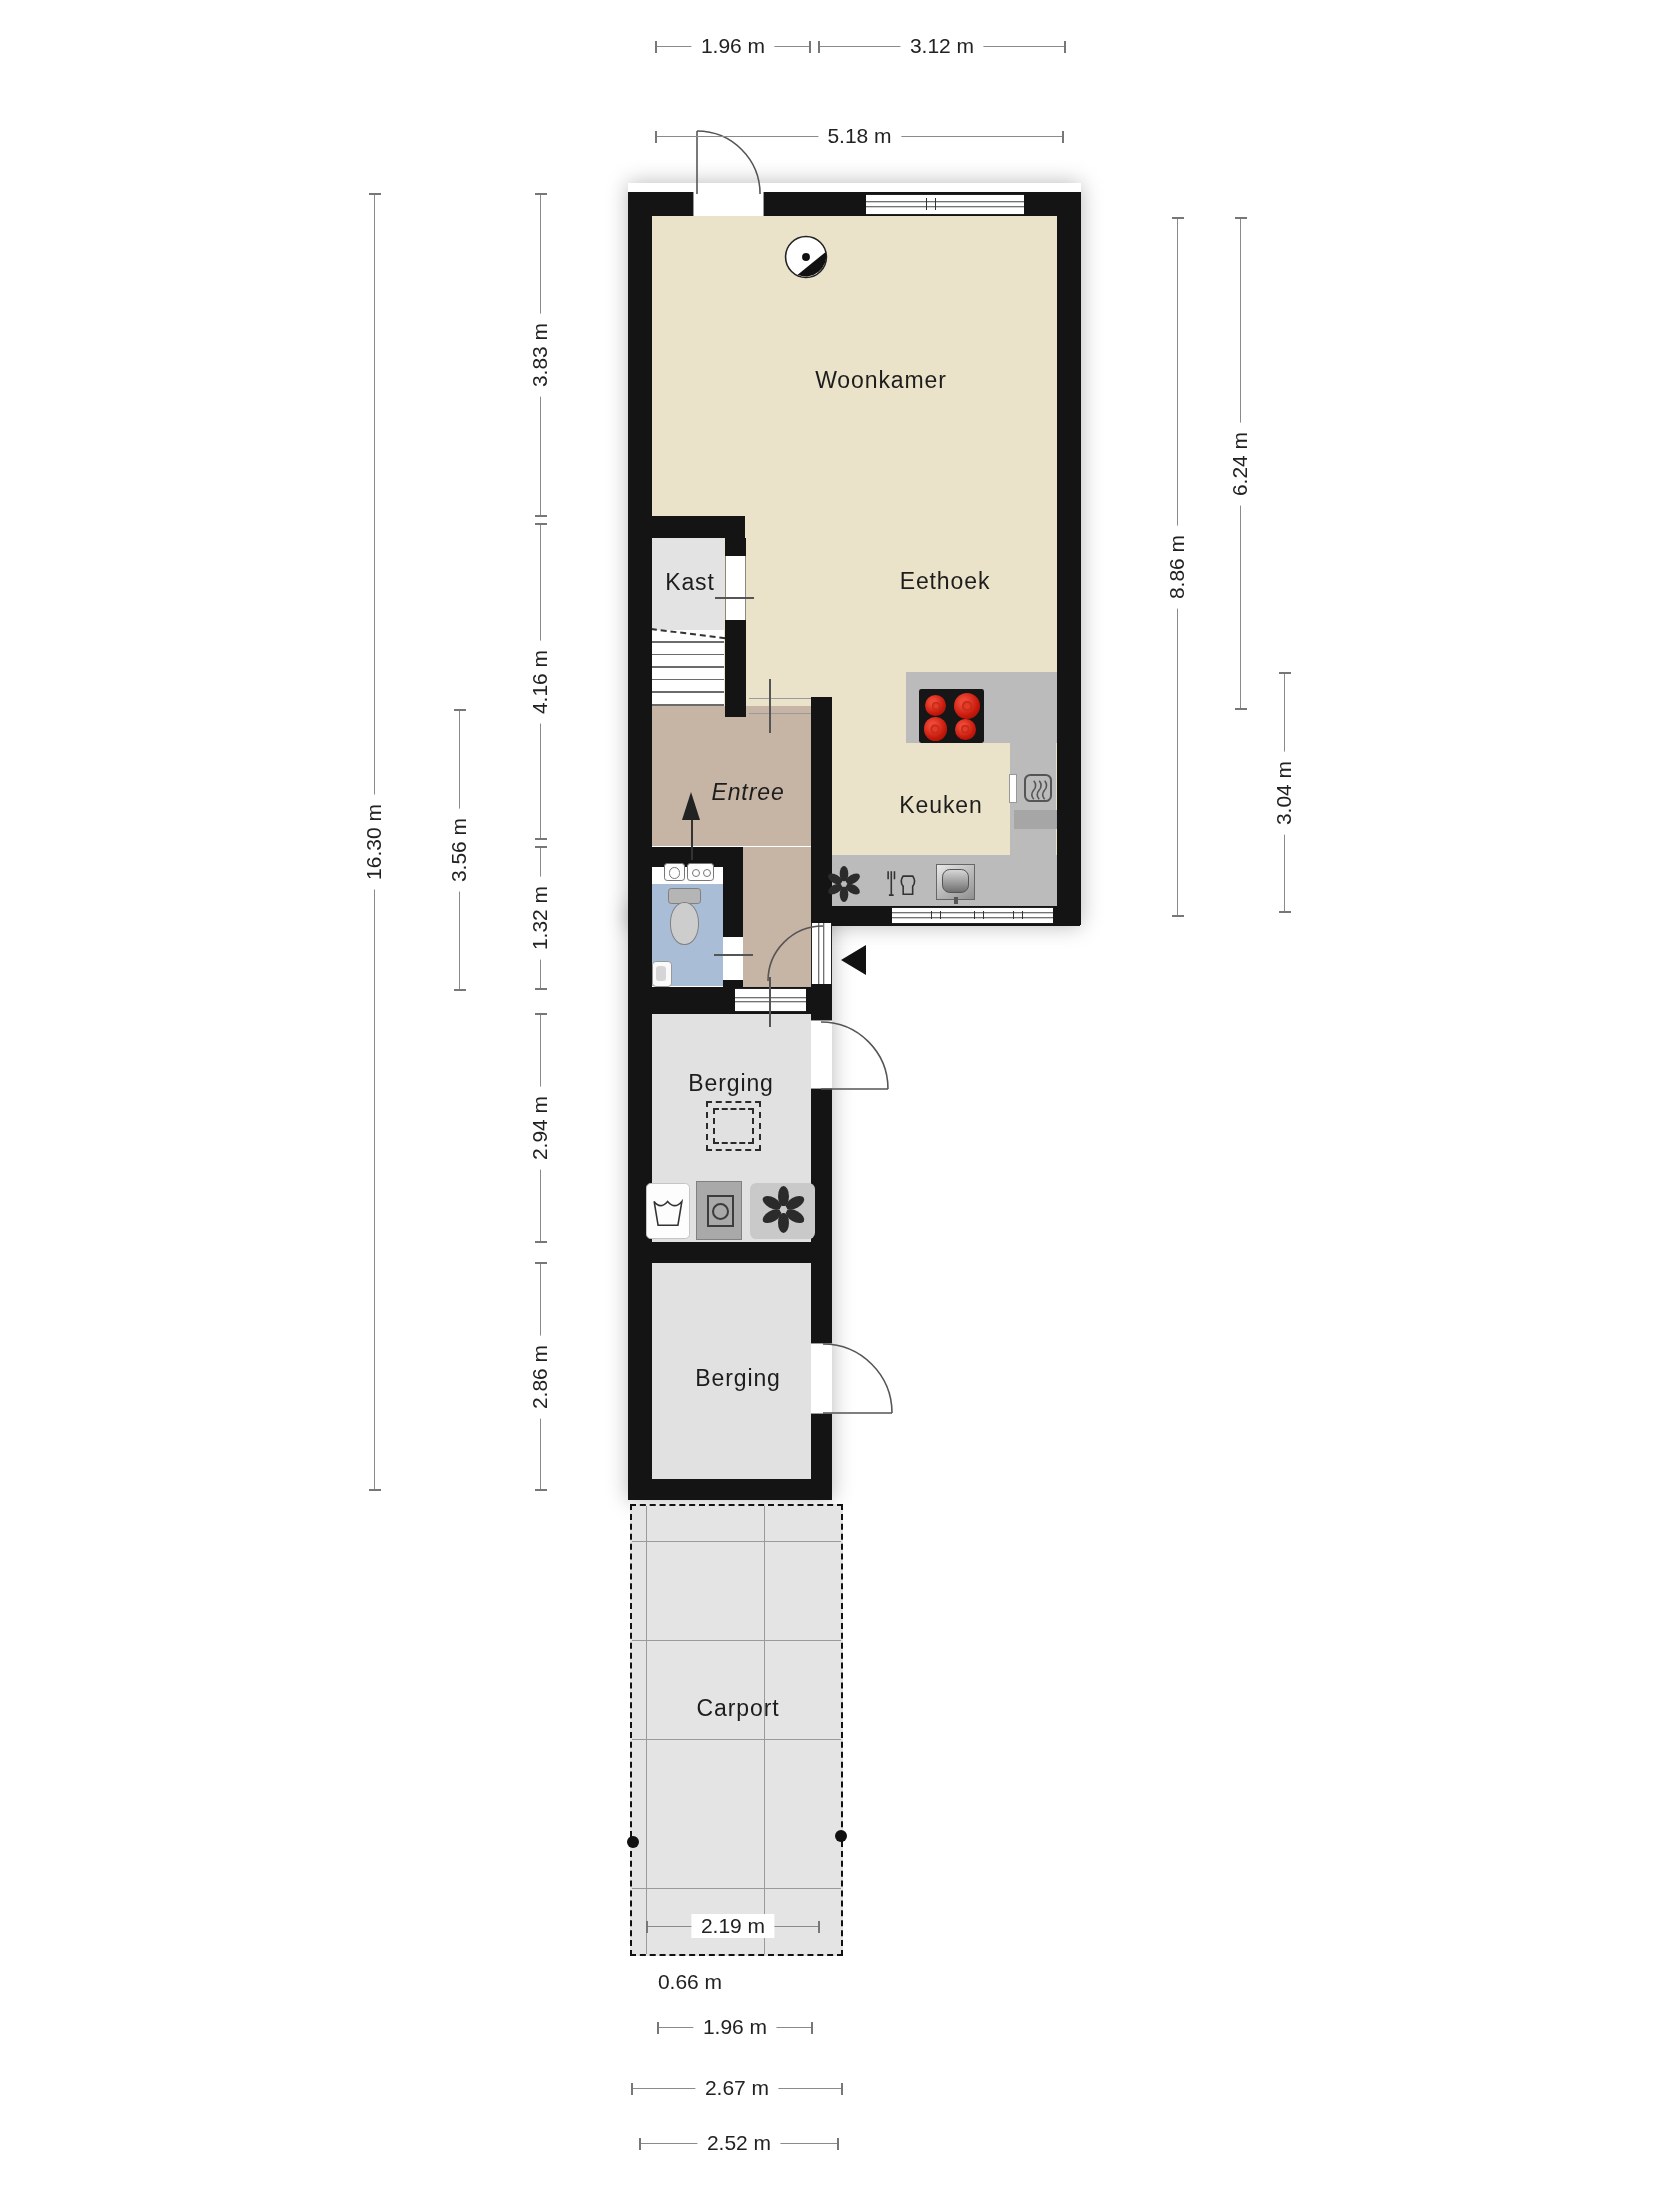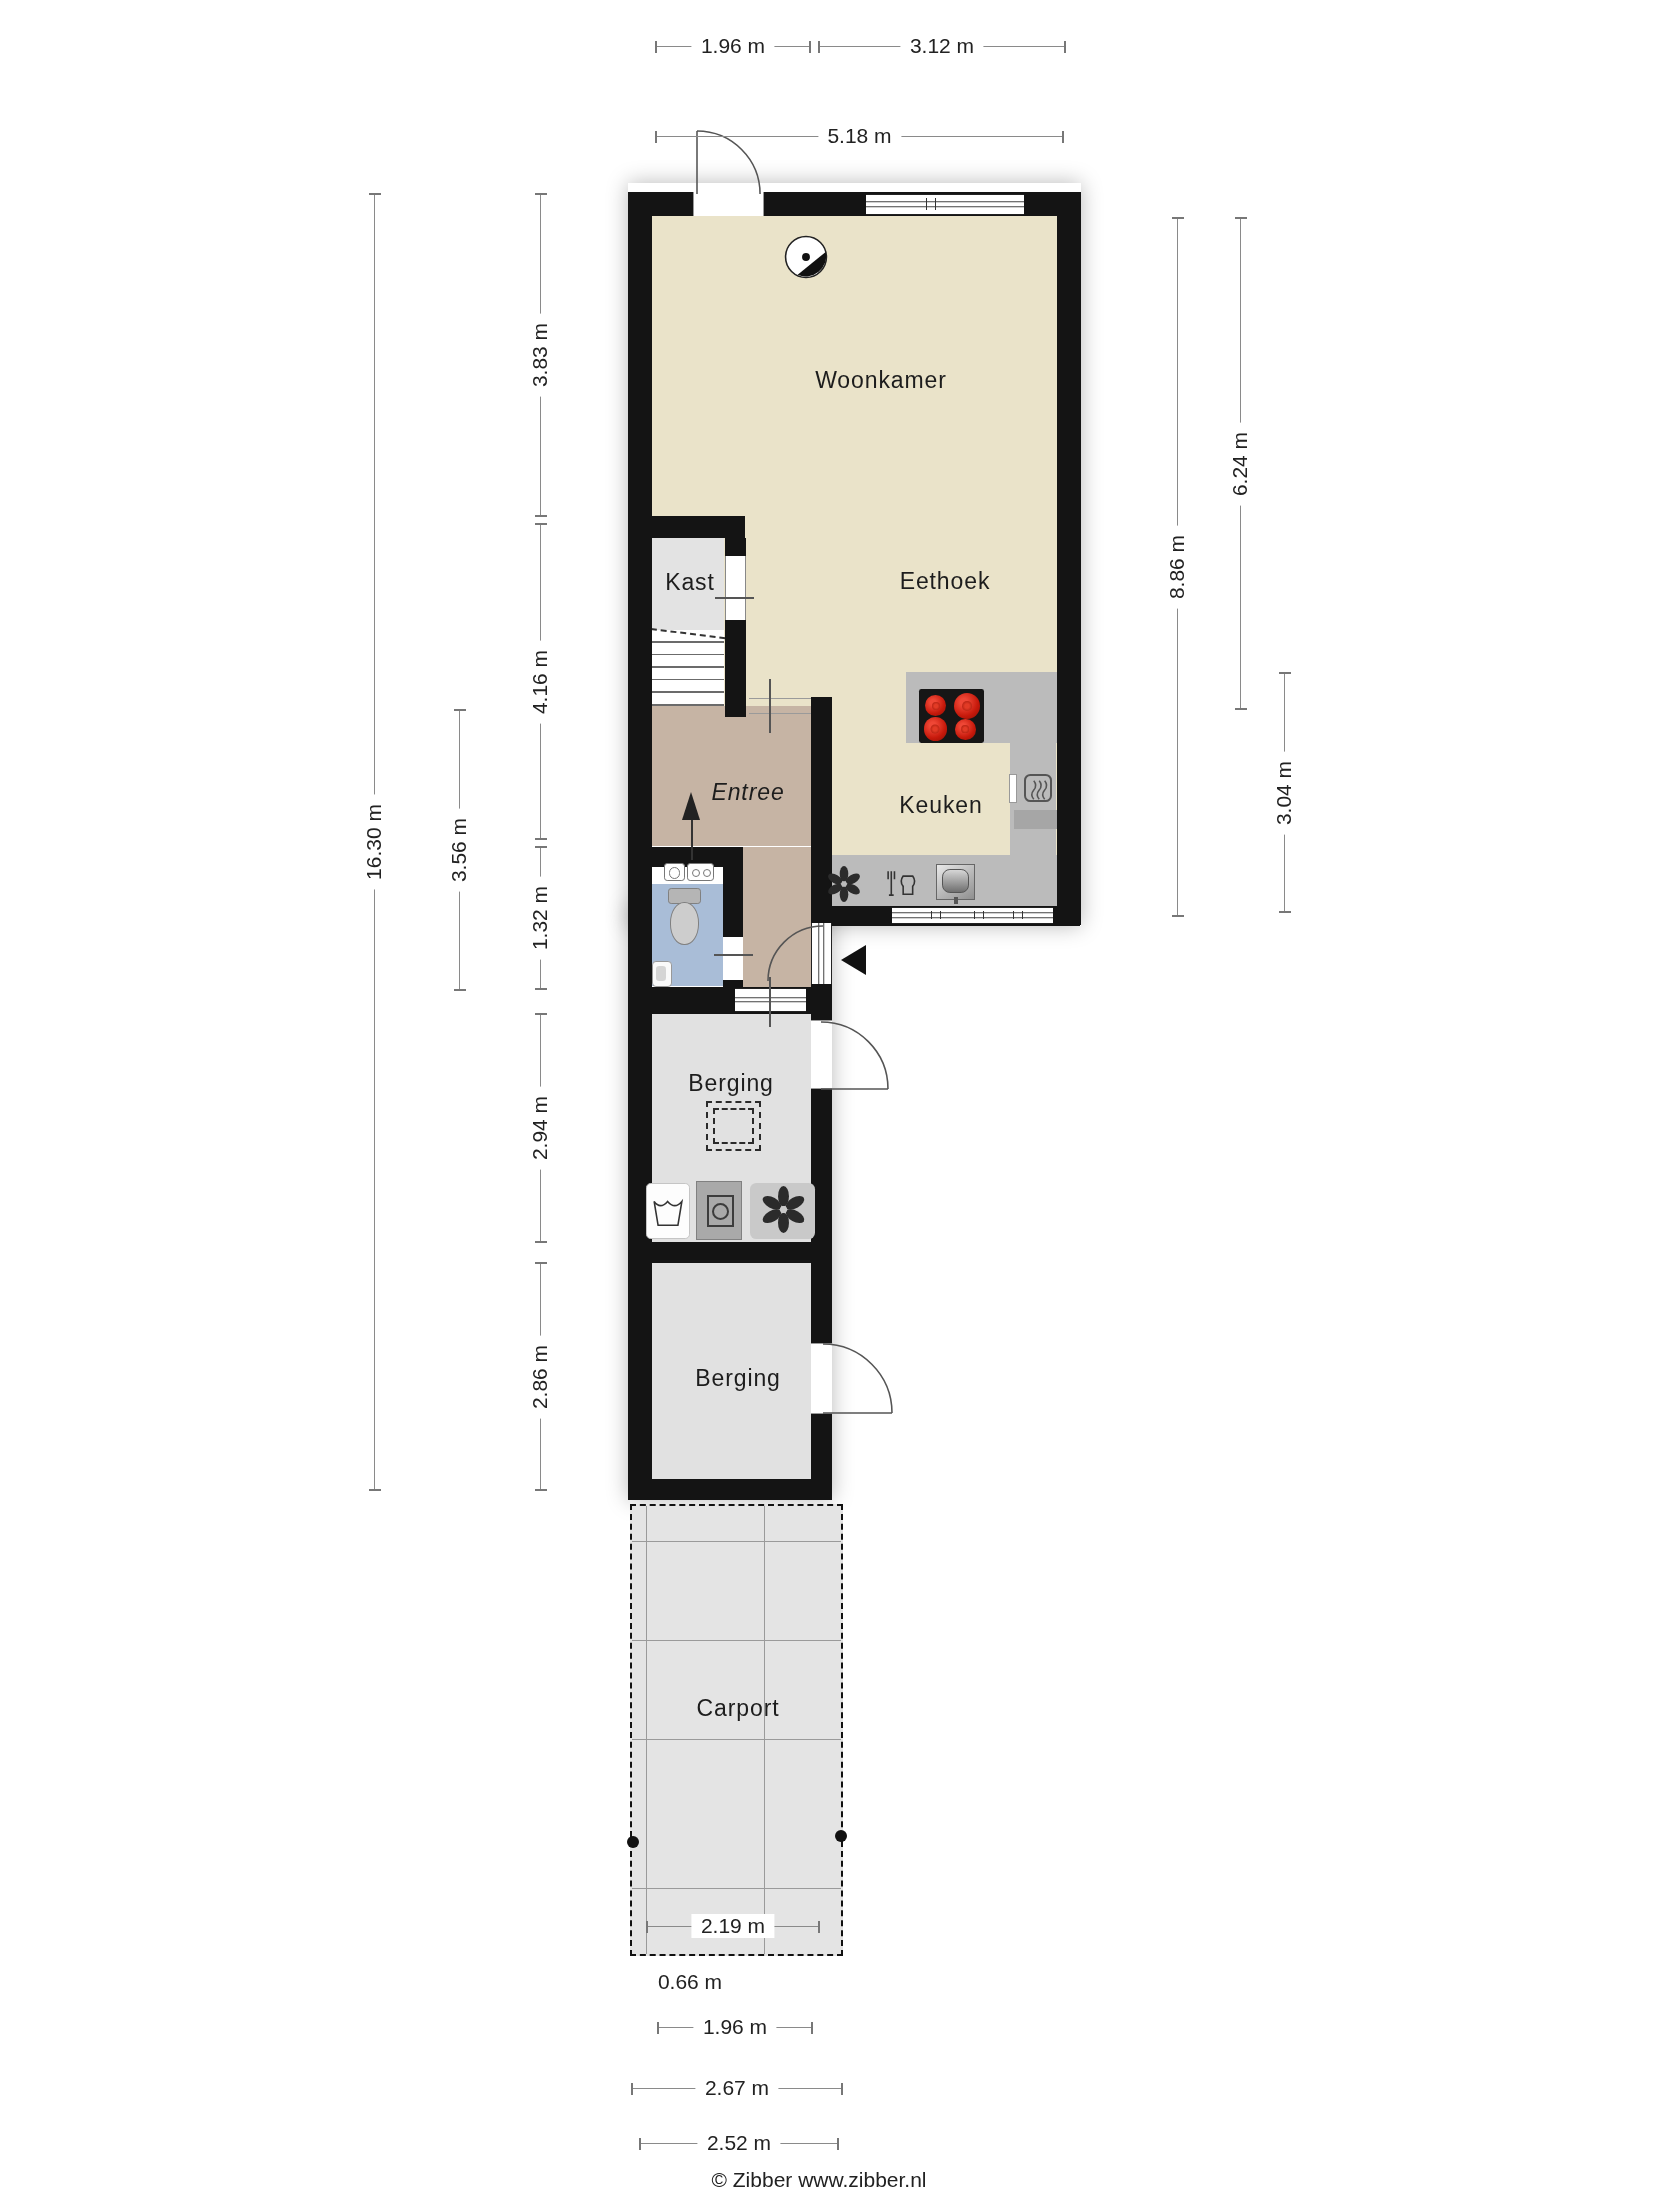--- a/index.html
+++ b/index.html
@@ -364,16 +364,15 @@
     <span class="t1"></span>
       <span class="t2"></span>
       <span class="lbl">2.67 m</span>
   </div>
   <div class="dimh" style="left:640px;top:2143px;width:198px;">
     <span class="t1"></span>
       <span class="t2"></span>
       <span class="lbl">2.52 m</span>
   </div>
 
-  <div class="footer" style="top:2168px;font-size:21px;">© Zibber www.zibber.nl</div>
 
 </div>
 
 
 </body></html>

